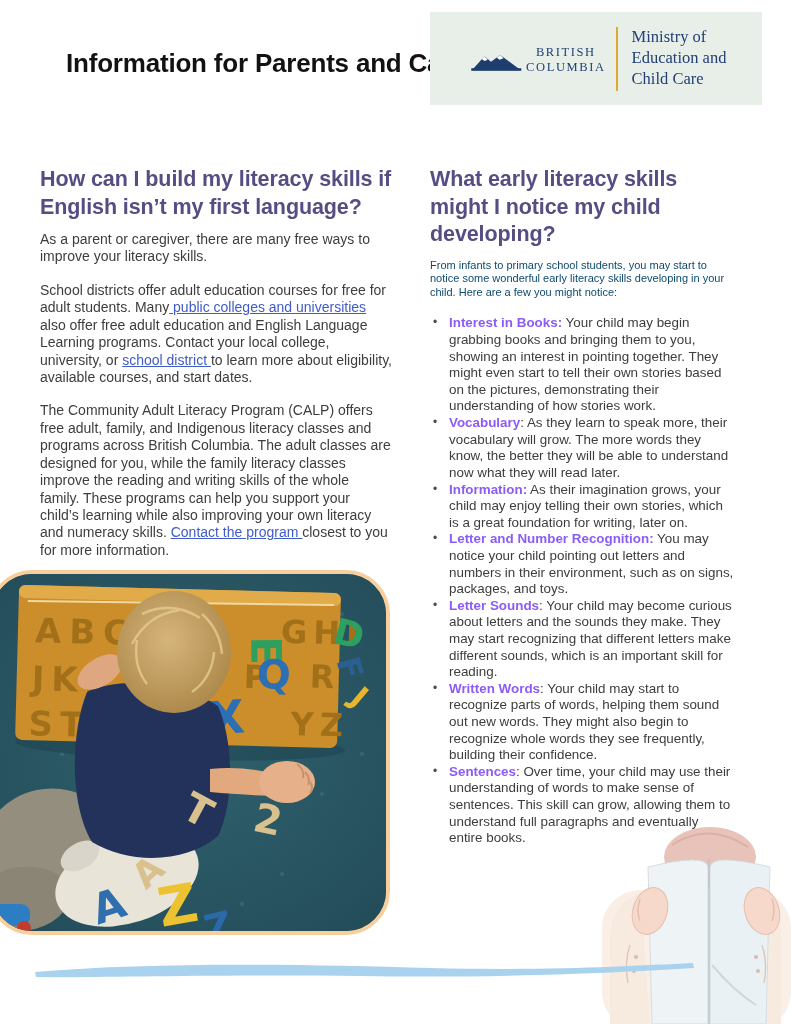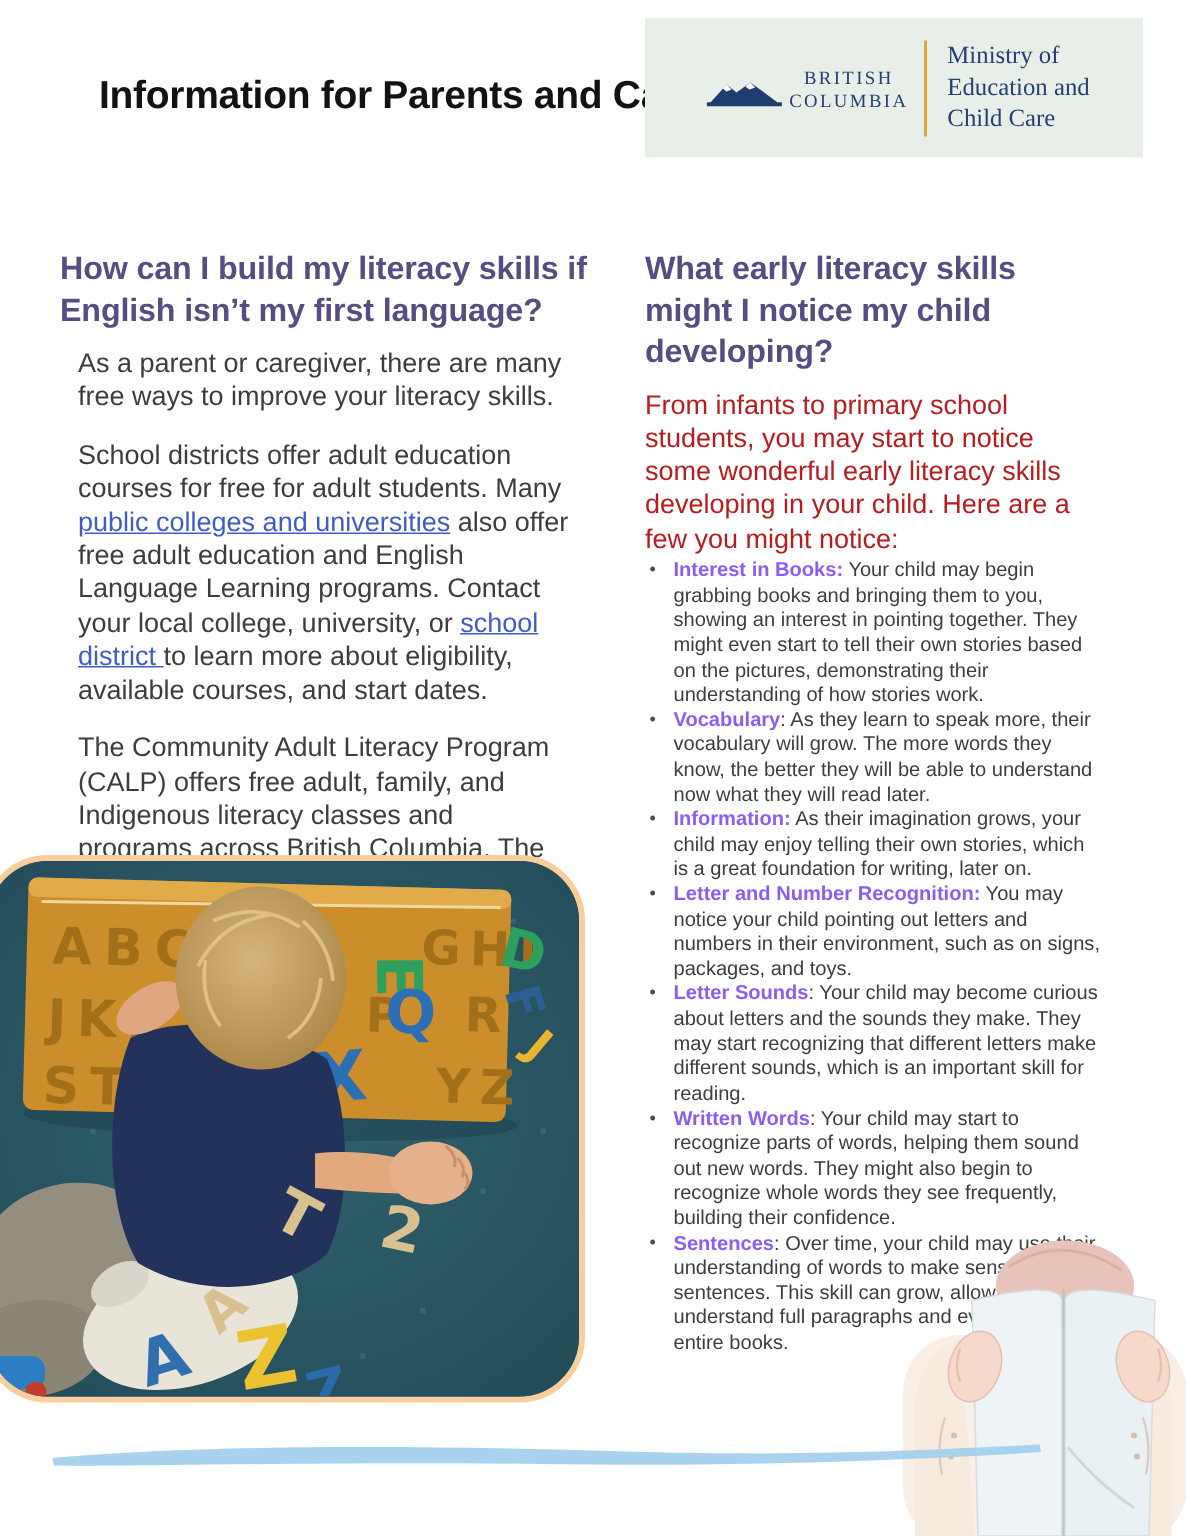--- a/index.html
+++ b/index.html
@@ -27,22 +27,22 @@
     line-height:1.26;
   }
   
   .col { position:absolute; top:166px; }
   .col-left  { left:40px;  width:352px; }
   .col-right { left:430px; width:305px; }
   h2.sect {
     margin:0 0 10px; font-size:21.5px; line-height:1.28; font-weight:700;
     color:#574d83; letter-spacing:-0.1px;
   }
-  .col-left p  { margin:0 12px 16px; font-size:18px; line-height:1.245; color:#3d3d3d; }
-  .col-right p { margin:0 0 2px; font-size:18px; line-height:1.24;  color:#b91c1c; }
+  .col-left p  { margin:0 0 16px; font-size:14px; line-height:1.245; color:#3d3d3d; }
+  .col-right p { margin:0 0 16px; font-size:11px; line-height:1.24;  color:#0c4a6e; }
   a.link { color:#3f5cc8; text-decoration:underline; }
   ul.bullets { list-style:none; margin:0; padding:0 0 0 3px; }
   ul.bullets li { display:flex; font-size:13.4px; line-height:1.24; color:#3d3d3d; }
   ul.bullets .bullet { flex:0 0 16px; width:16px; font-size:12px; color:#4a4a4a; }
   ul.bullets b { color:#8b5cf6; }
   
   .photo-frame {
     position:absolute; left:-12px; top:570px; width:402px; height:365px;
     border:4px solid #f8cf9c; border-radius:44px; overflow:hidden;
     background:#2b5663; box-sizing:border-box;

